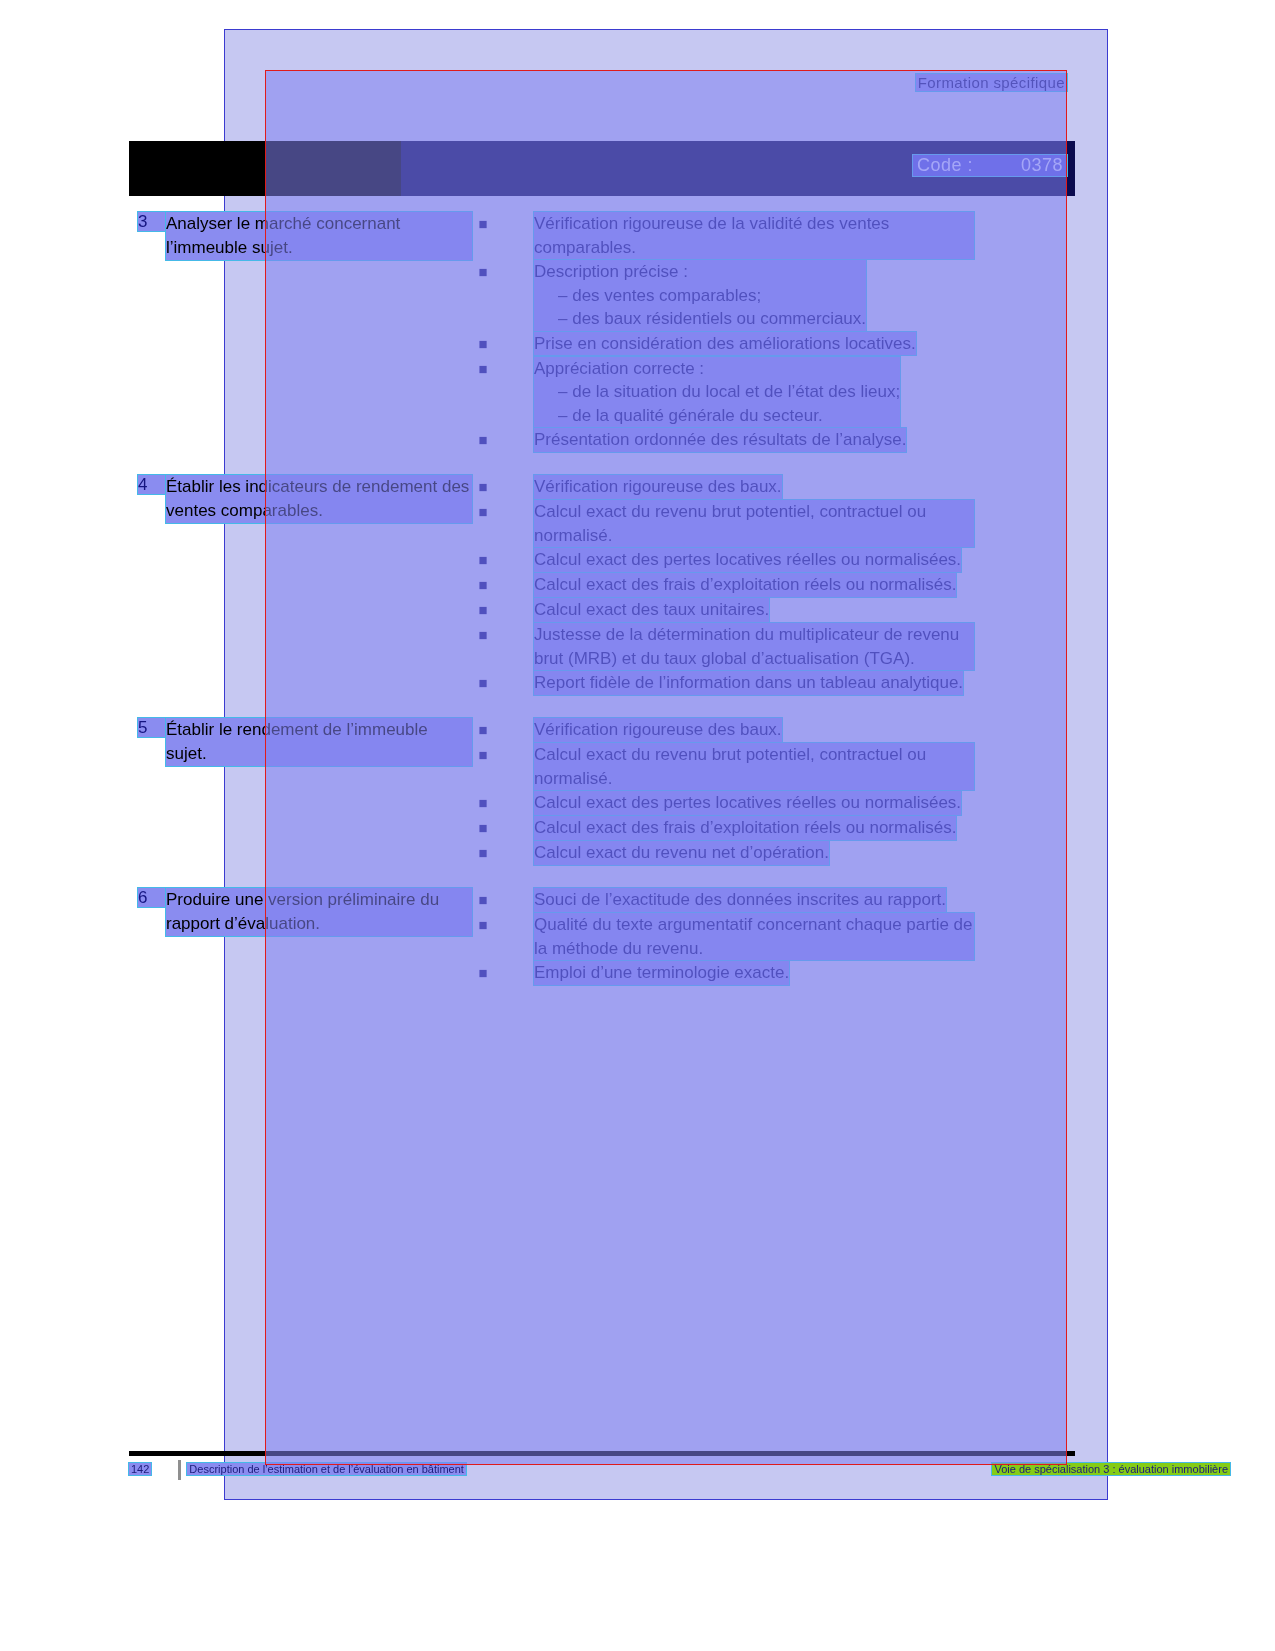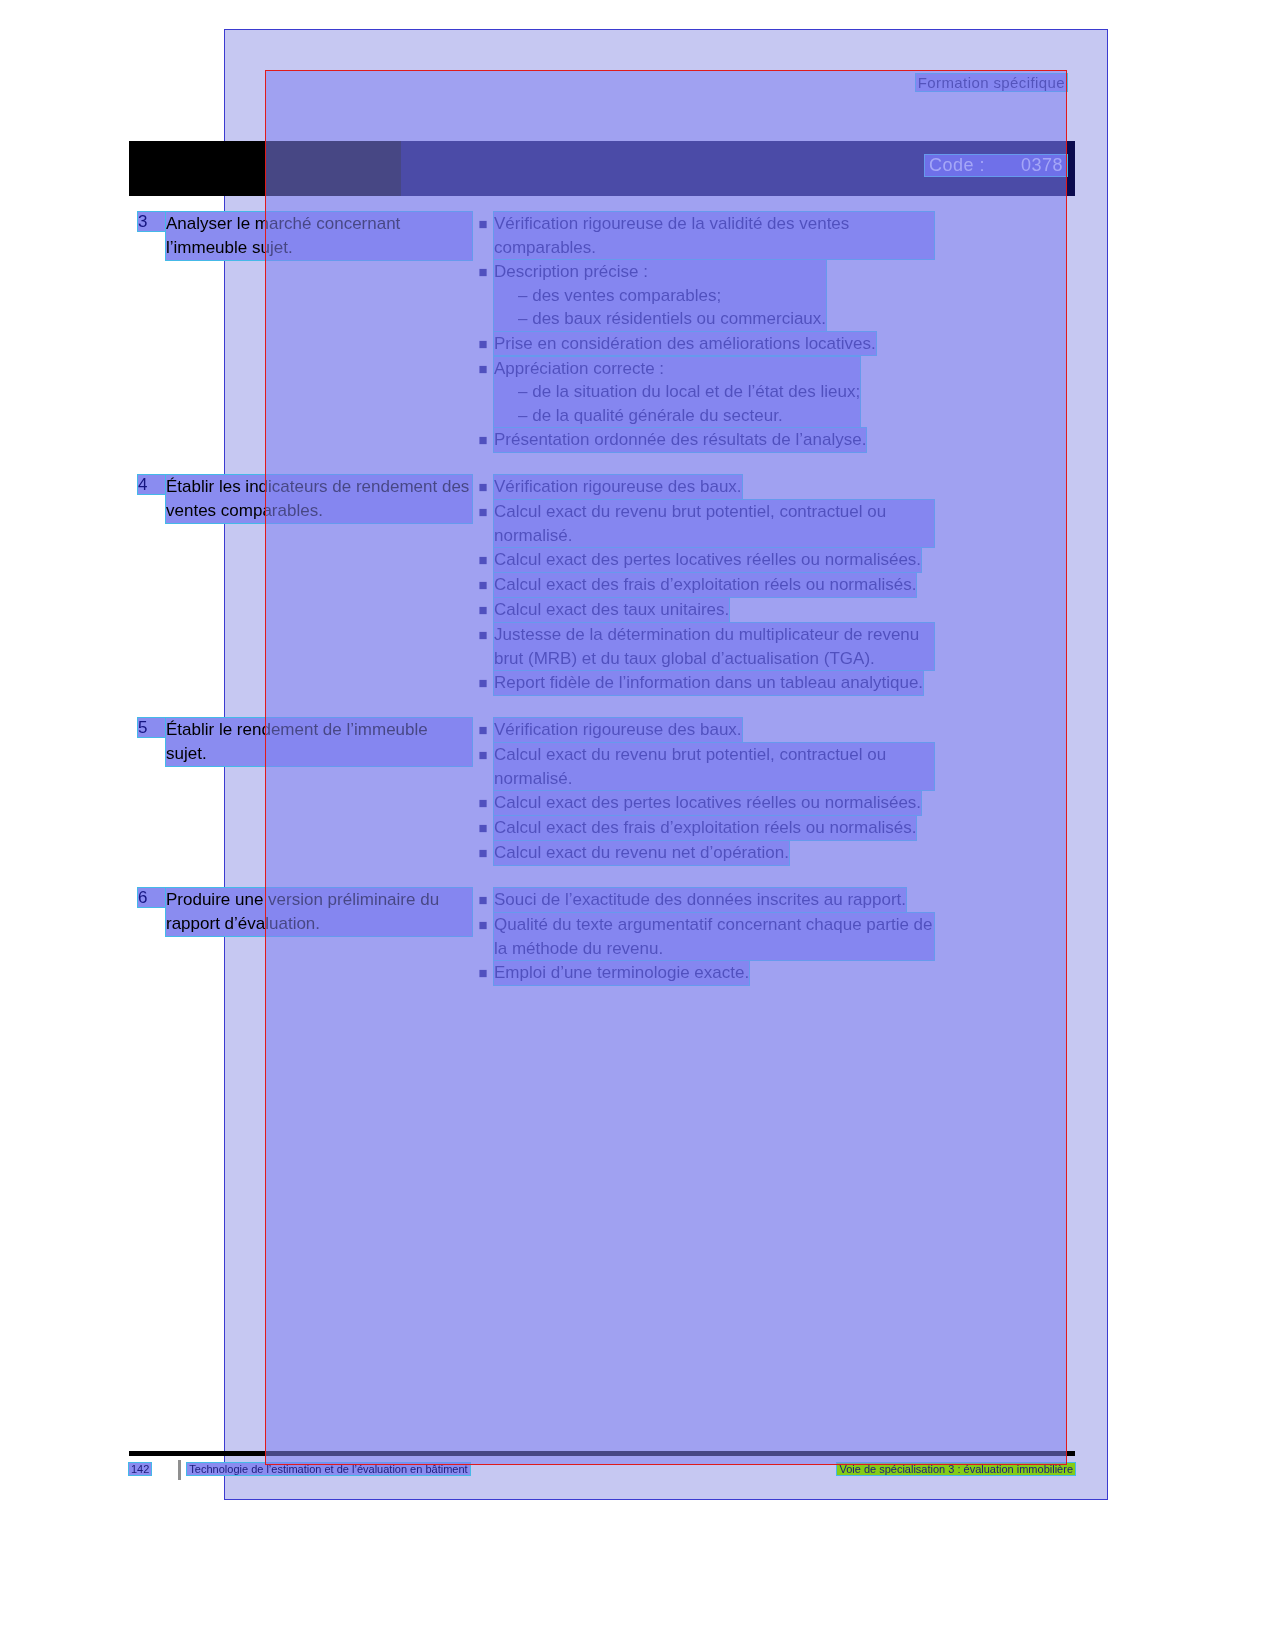--- a/index.html
+++ b/index.html
@@ -73,21 +73,21 @@
     right: 0;
     height: 55px;
     background: #0b0b4f;
   }
   .code-box {
     position: absolute;
     right: 8px;
     top: 14px;
     display: flex;
     align-items: baseline;
-    gap: 36px;
+    gap: 48px;
     padding: 0 4px;
     background: #5a5ce0;
     box-shadow: 0 0 0 1px #45b9e8;
   }
   .code-label, .code-value {
     font-size: 18px;
     color: #cfd3ff;
     letter-spacing: 0.5px;
   }
 
@@ -143,39 +143,40 @@
     line-height: 24px;
     text-align: center;
   }
   .crit-text {
     font-size: 17px;
     line-height: 23.5px;
     color: #151580;
     background: #8a8cf0;
     box-shadow: 0 0 0 1px #45b9e8;
     max-width: 440px;
+    margin-left: 40px;
   }
   .sub {
     display: block;
     padding-left: 24px;
   }
 
   .footer-rule {
     position: absolute;
     left: 129px;
     top: 1451px;
     width: 946px;
     height: 5px;
     background: #000000;
   }
   .footer {
     position: absolute;
     left: 129px;
     top: 1463px;
-    width: 946px;
+    width: 1101px;
     display: flex;
     align-items: baseline;
     font-size: 11px;
     color: #1c1c7a;
   }
   .footer-page {
     background: #8a8cf0;
     box-shadow: 0 0 0 1px #45b9e8;
     padding: 0 2px;
   }
@@ -343,19 +344,19 @@
         </div>
       </div>
     </div>
 
   </div>
 
   <div class="footer-rule"></div>
   <div class="footer-caret"></div>
   <div class="footer">
     <span class="footer-page">142</span>
-    <span class="footer-left">Technologie de l’estimation et de l’évaluation en bâtiment</span>
+    <span class="footer-left">Description de l’estimation et de l’évaluation en bâtiment</span>
     <span class="footer-right">Voie de spécialisation 3 : évaluation immobilière</span>
   </div>
 
 </div>
 
 <div class="selection-overlay"></div>
 
 </body></html>

